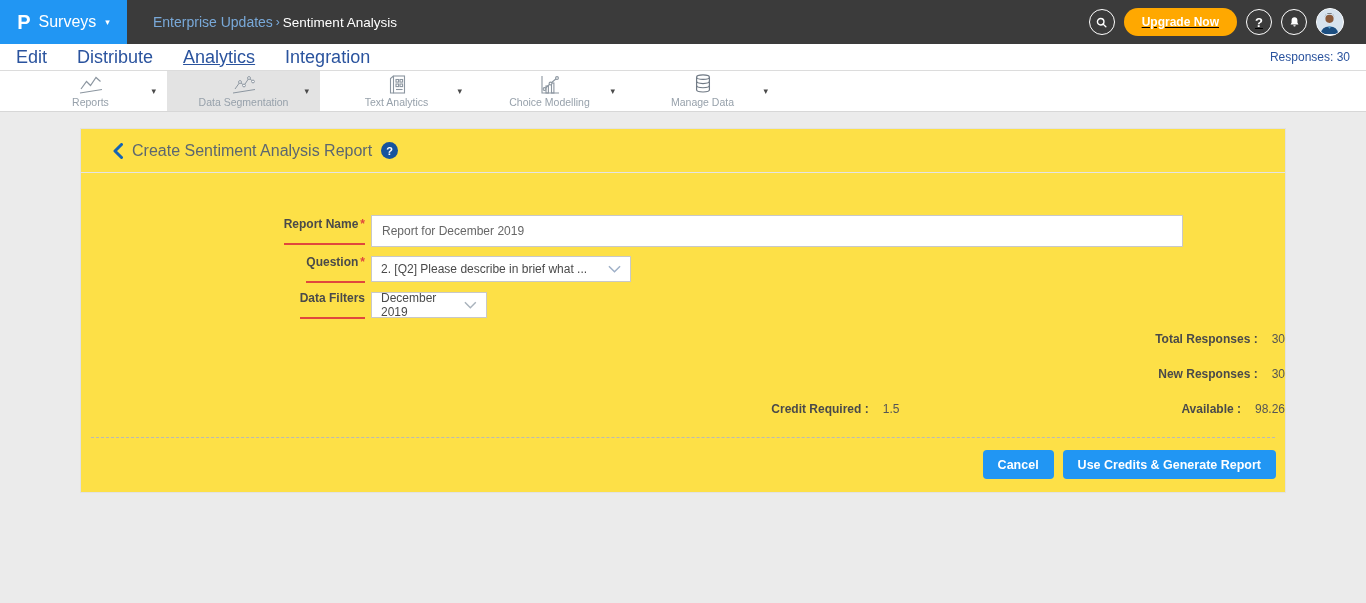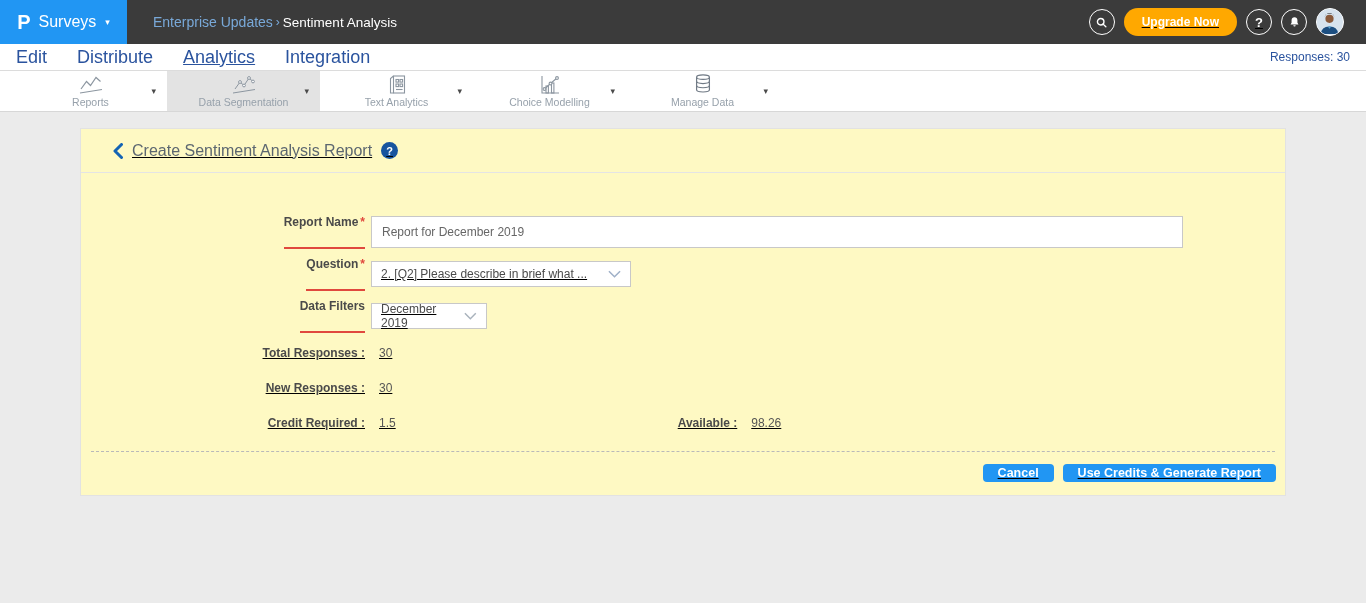--- a/index.html
+++ b/index.html
@@ -29,45 +29,45 @@
 
   
   .toolbar { height:41px; background:#FFF; border-bottom:1px solid #D7D7D7; display:flex; padding-left:14px; }
   .tool-group { width:153px; height:100%; position:relative; display:flex; flex-direction:column; align-items:center; justify-content:center; cursor:pointer; }
   .tool-group.active { background:#E3E3E3; }
   .tool-label { font-size:10.5px; color:#97A1AB; margin-top:1px; }
   .tool-caret { position:absolute; right:11px; top:50%; transform:translateY(-50%); font-size:9px; color:#4A4A4A; }
   .tool-icon { height:21px; display:flex; align-items:flex-end; }
 
   
-  .card { width:1206px; margin:16px 0 0 80px; background:#fef9c3; border:1px solid #E2E2E2;text-decoration:underline; }
+  .card { width:1206px; margin:16px 0 0 80px; background:#fde047; border:1px solid #E2E2E2; }
   .card-header { height:44px; display:flex; align-items:center; gap:9px; padding-left:32px; border-bottom:1px solid #E4E4E4; }
   .back-icon { display:flex; align-items:center; cursor:pointer; }
   .card-title { font-size:16px; color:#5C6770; }
   .help-badge { width:17px; height:17px; border-radius:50%; background:#17549E; color:#FFF; font-size:11px; font-weight:bold; display:flex; align-items:center; justify-content:center; cursor:pointer; }
 
   .card-body { padding-top:42px; }
   .form-row { display:flex; align-items:center; margin-bottom:8px; }
   .label-col { width:284px; text-align:right; flex-shrink:0; font-size:12px; color:#4A4A4A; font-weight:bold; }
-  .label-underlined { display:inline-block; border-bottom:2px solid #E0483D; padding-bottom:18px; }
+  .label-underlined { display:inline-block; border-bottom:2px solid #E0483D; padding-bottom:12px; }
   .req { color:#E0483D; margin-left:2px; }
   .field-col { margin-left:6px; }
   .text-input { width:812px; height:32px; border:1px solid #C8C8C8; padding:0 10px; font-size:12px; color:#666; font-family:"Liberation Sans",sans-serif; outline:none; }
   .select-box { height:26px; border:1px solid #C8C8C8; display:flex; align-items:center; justify-content:space-between; padding:0 9px; font-size:12px; color:#4A4A4A; cursor:pointer; background:#FFF; }
   .select-q { width:260px; }
   .select-df { width:116px; }
 
-  .static-row { display:flex; align-items:center; margin-bottom:21px; font-size:12px; color:#4A4A4A; }
+  .static-row { display:flex; align-items:center; margin-bottom:21px; font-size:12px; color:#4A4A4A;justify-content:flex-end; }
   .static-row.first { margin-top:13px; }
   .static-value { margin-left:14px; color:#555; }
   .avail-label { margin-left:282px; font-weight:bold; }
 
   .dashed-divider { margin:14px 10px 0 10px; border-top:1px dashed #B9B9B9; }
   .card-footer { display:flex; justify-content:flex-end; gap:9px; padding:12px 9px 13px 0; }
-  .btn-blue { background:#2196F3; color:#FFF; border:none; border-radius:4px; font-family:"Liberation Sans",sans-serif; font-size:12.5px; font-weight:bold; height:18px; padding:0 15px; cursor:pointer; }
+  .btn-blue { background:#2196F3; color:#FFF; border:none; border-radius:4px; font-family:"Liberation Sans",sans-serif; font-size:12.5px; font-weight:bold; height:29px; padding:0 15px; cursor:pointer; }
 </style>
 </head>
 <body>
 
 <div class="topbar">
   <div class="brand">
     <span class="logo-p">P</span>
     <span class="brand-name">Surveys</span>
     <span class="brand-caret">▾</span>
   </div>

